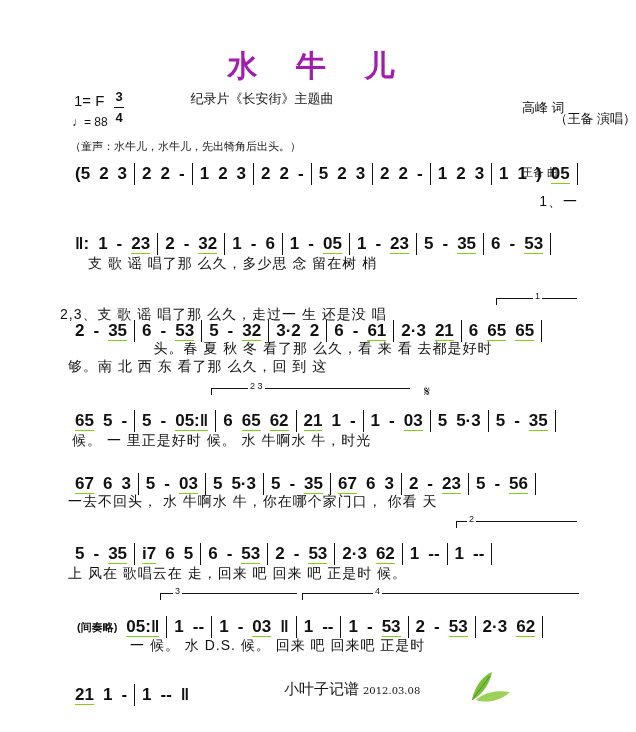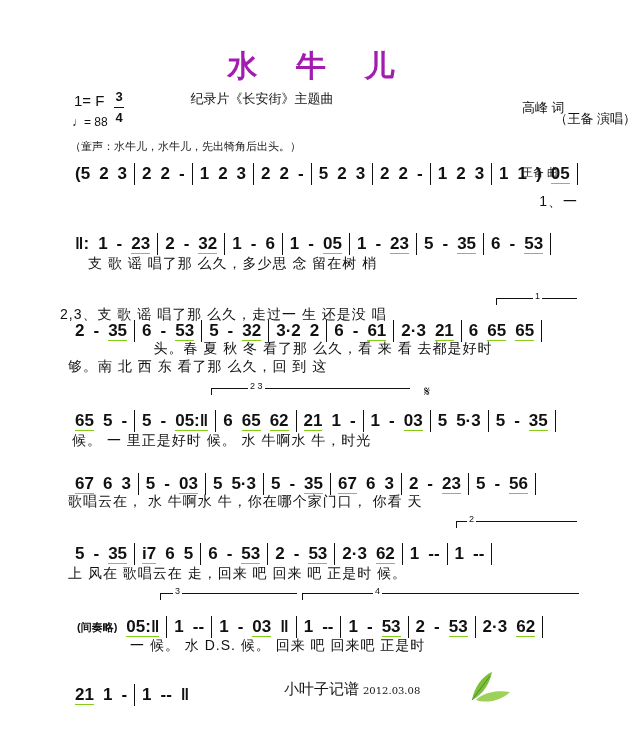--- a/index.html
+++ b/index.html
@@ -58,21 +58,21 @@
     <div class="line" style="top: 616px; left: 70px;"><div class="meas"><span class="small">(间奏略)</span><span class="u">05:‖</span></div><div class="meas bl"><span>1</span><span>--</span></div><div class="meas bl"><span>1</span><span>-</span><span class="u">03</span><span>‖</span></div><div class="meas bl"><span>1</span><span>--</span></div><div class="meas bl"><span>1</span><span>-</span><span class="u">53</span></div><div class="meas bl"><span>2</span><span>-</span><span class="u">53</span></div><div class="meas bl"><span>2·3</span><span class="u">62</span></div><div class="end"></div></div>
     <div class="line" style="top: 684px; width: auto;"><div class="meas"><span class="u">21</span><span>1</span><span>-</span></div><div class="meas bl"><span>1</span><span>--</span><span>‖</span></div></div>
   </div>
 
 <div class="lyr" style="top:193px;text-align:right;">1、一</div>
 <div class="lyr" style="top:255px;left:88px;">支 歌 谣 唱了那 么久，多少思 念 留在树 梢</div>
 <div class="lyr" style="top:273px;left:60px;margin-top:33px;">2,3、支 歌 谣 唱了那 么久，走过一 生 还是没 唱</div>
 <div class="lyr" style="top:340px;text-align:center;">头。春 夏 秋 冬 看了那 么久，看 来 看 去都是好时</div>
 <div class="lyr" style="top:358px;">够。南 北 西 东 看了那 么久，回 到 这</div>
 <div class="lyr" style="top:432px;left:72px;">候。 一 里正是好时 候。 水 牛啊水 牛，时光</div>
-<div class="lyr" style="top:493px;">歌唱云在， 水 牛啊水 牛，你在哪个家门口， 你看 天</div>
+<div class="lyr" style="top:493px;">一去不回头， 水 牛啊水 牛，你在哪个家门口， 你看 天</div>
 <div class="lyr" style="top:565px;">上 风在 歌唱云在 走，回来 吧 回来 吧 正是时 候。</div>
 <div class="lyr" style="top:637px;left:130px;">一 候。 水 D.S. 候。 回来 吧 回来吧 正是时</div>
 
 <div class="volta" style="left:496px;top:298px;width:80px;">
     <span style="left:36px;">1</span>
   </div>
 <div class="volta" style="left:211px;top:388px;width:198px;">
     <span style="left:36px;">2 3</span>
   </div>
 <div class="volta" style="left:456px;top:521px;width:120px;">

